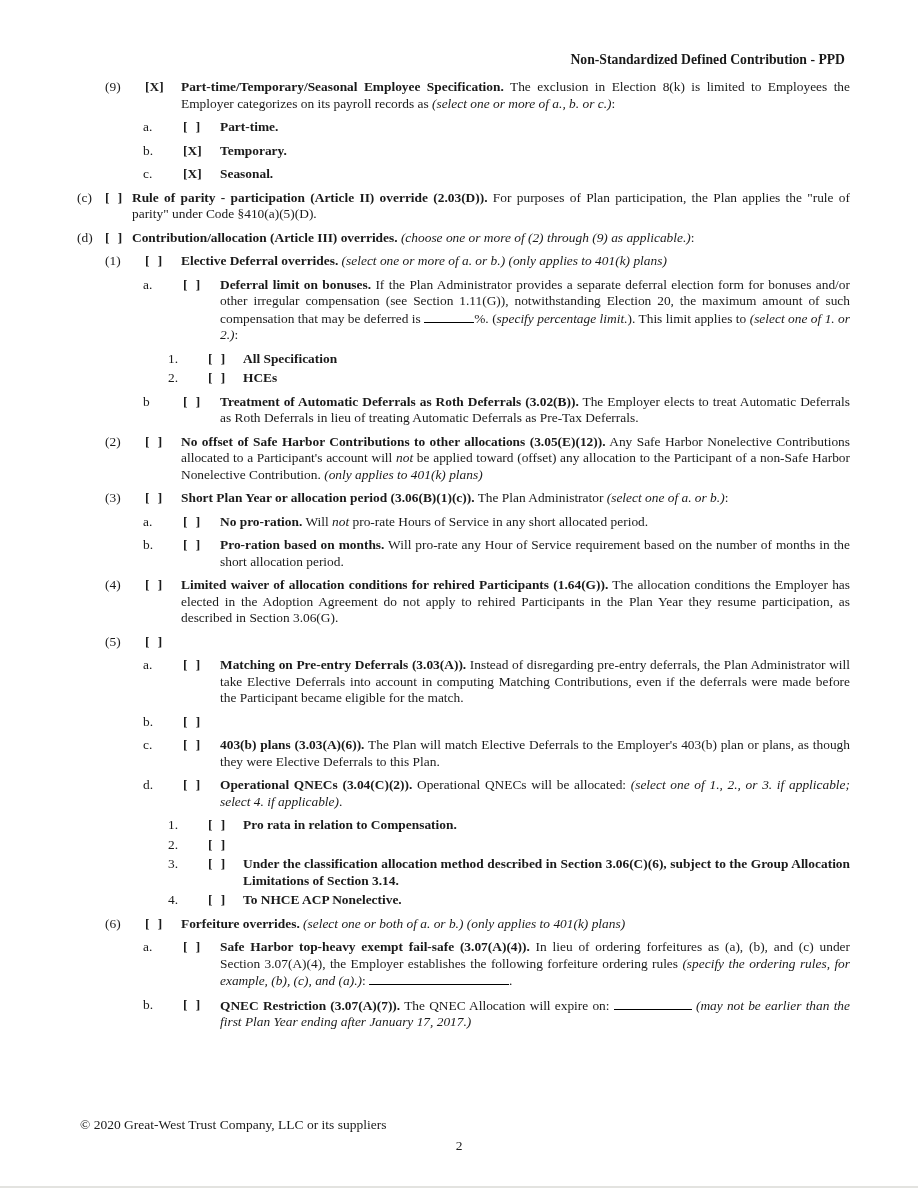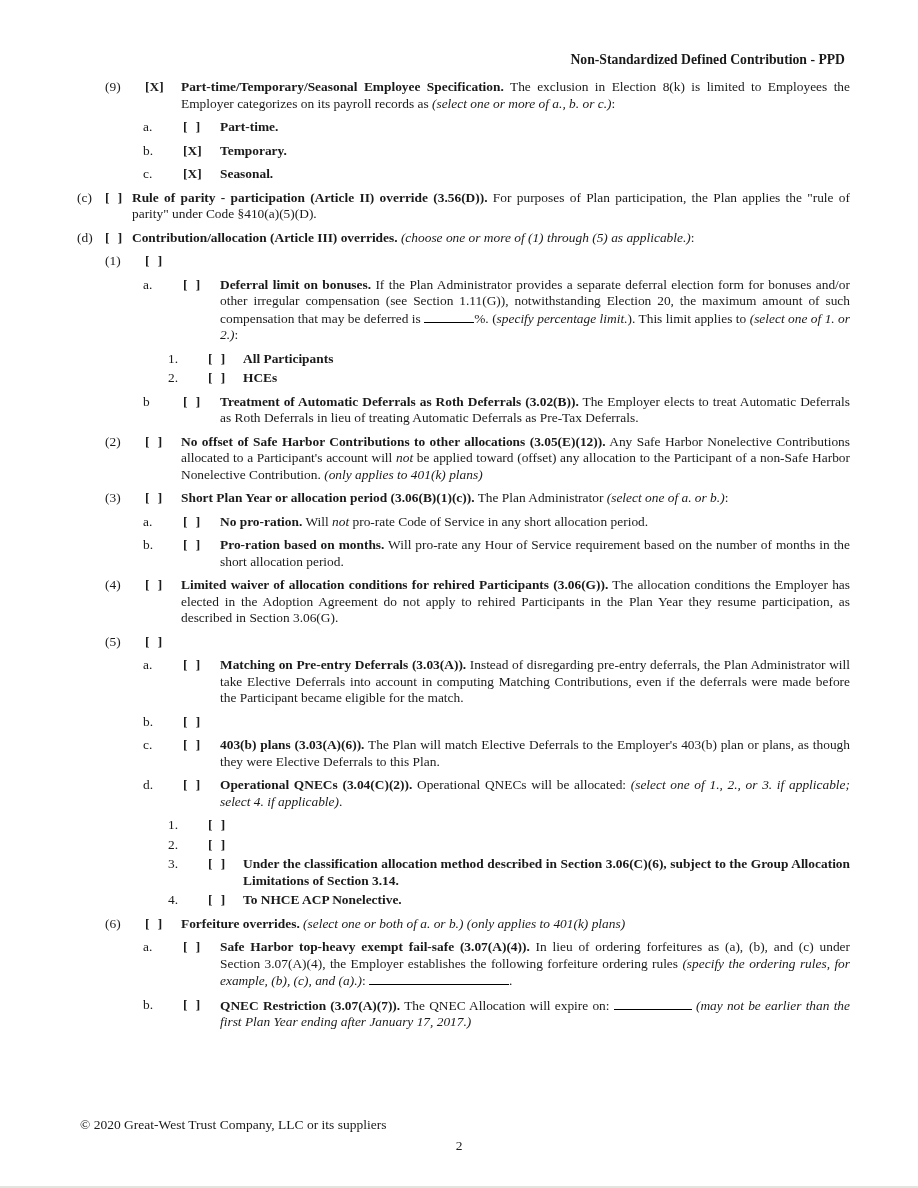--- a/index.html
+++ b/index.html
@@ -69,40 +69,41 @@
         <div class="txt"><span class="seg-b">Temporary.</span></div>
       </div>
       <div class="item" style="margin-left: 143px; width: 707px;">
         <span class="lbl" style="width: 40px;">c.</span>
         <span class="cb" style="width: 37px;">[X]</span>
         <div class="txt"><span class="seg-b">Seasonal.</span></div>
       </div>
       <div class="item" style="margin-left: 77px; width: 773px;">
         <span class="lbl" style="width: 28px;">(c)</span>
         <span class="cb" style="width: 27px;">[ ]</span>
-        <div class="txt"><span class="seg-b">Rule of parity - participation (Article II) override (3.56(D)).</span><span class="seg-n"> For purposes of Plan participation, the Plan applies the "rule of parity" under Code §410(a)(5)(D).</span></div>
+        <div class="txt"><span class="seg-b">Rule of parity - participation (Article II) override (2.03(D)).</span><span class="seg-n"> For purposes of Plan participation, the Plan applies the "rule of parity" under Code §410(a)(5)(D).</span></div>
       </div>
       <div class="item" style="margin-left: 77px; width: 773px;">
         <span class="lbl" style="width: 28px;">(d)</span>
         <span class="cb" style="width: 27px;">[ ]</span>
-        <div class="txt"><span class="seg-b">Contribution/allocation (Article III) overrides.</span><span class="seg-i"> (choose one or more of (1) through (5) as applicable.)</span><span class="seg-n">:</span></div>
+        <div class="txt"><span class="seg-b">Contribution/allocation (Article III) overrides.</span><span class="seg-i"> (choose one or more of (2) through (9) as applicable.)</span><span class="seg-n">:</span></div>
       </div>
       <div class="item" style="margin-left: 105px; width: 745px;">
         <span class="lbl" style="width: 40px;">(1)</span>
         <span class="cb" style="width: 36px;">[ ]</span>
+        <div class="txt"><span class="seg-b">Elective Deferral overrides.</span><span class="seg-i"> (select one or more of a. or b.) (only applies to 401(k) plans)</span></div>
       </div>
       <div class="item" style="margin-left: 143px; width: 707px;">
         <span class="lbl" style="width: 40px;">a.</span>
         <span class="cb" style="width: 37px;">[ ]</span>
         <div class="txt"><span class="seg-b">Deferral limit on bonuses.</span><span class="seg-n"> If the Plan Administrator provides a separate deferral election form for bonuses and/or other irregular compensation (see Section 1.11(G)), notwithstanding Election 20, the maximum amount of such compensation that may be deferred is </span><span class="blank" style="width: 50px;"></span><span class="seg-n">%. (</span><span class="seg-i">specify percentage limit.</span><span class="seg-n">). This limit applies to </span><span class="seg-i">(select one of 1. or 2.)</span><span class="seg-n">:</span></div>
       </div>
       <div class="item tight" style="margin-left: 168px; width: 682px;">
         <span class="lbl" style="width: 40px;">1.</span>
         <span class="cb" style="width: 35px;">[ ]</span>
-        <div class="txt"><span class="seg-b">All Participants</span></div>
+        <div class="txt"><span class="seg-b">All Specification</span></div>
       </div>
       <div class="item" style="margin-left: 168px; width: 682px;">
         <span class="lbl" style="width: 40px;">2.</span>
         <span class="cb" style="width: 35px;">[ ]</span>
         <div class="txt"><span class="seg-b">HCEs</span></div>
       </div>
       <div class="item" style="margin-left: 143px; width: 707px;">
         <span class="lbl" style="width: 40px;">b</span>
         <span class="cb" style="width: 37px;">[ ]</span>
         <div class="txt"><span class="seg-b">Treatment of Automatic Deferrals as Roth Deferrals (3.02(B)).</span><span class="seg-n"> The Employer elects to treat Automatic Deferrals as Roth Deferrals in lieu of treating Automatic Deferrals as Pre-Tax Deferrals.</span></div>
@@ -113,31 +114,31 @@
         <div class="txt"><span class="seg-b">No offset of Safe Harbor Contributions to other allocations (3.05(E)(12)).</span><span class="seg-n"> Any Safe Harbor Nonelective Contributions allocated to a Participant's account will </span><span class="seg-i">not</span><span class="seg-n"> be applied toward (offset) any allocation to the Participant of a non-Safe Harbor Nonelective Contribution. </span><span class="seg-i">(only applies to 401(k) plans)</span></div>
       </div>
       <div class="item" style="margin-left: 105px; width: 745px;">
         <span class="lbl" style="width: 40px;">(3)</span>
         <span class="cb" style="width: 36px;">[ ]</span>
         <div class="txt"><span class="seg-b">Short Plan Year or allocation period (3.06(B)(1)(c)).</span><span class="seg-n"> The Plan Administrator </span><span class="seg-i">(select one of a. or b.)</span><span class="seg-n">:</span></div>
       </div>
       <div class="item" style="margin-left: 143px; width: 707px;">
         <span class="lbl" style="width: 40px;">a.</span>
         <span class="cb" style="width: 37px;">[ ]</span>
-        <div class="txt"><span class="seg-b">No pro-ration.</span><span class="seg-n"> Will </span><span class="seg-i">not</span><span class="seg-n"> pro-rate Code of Service in any short allocation period.</span></div>
+        <div class="txt"><span class="seg-b">No pro-ration.</span><span class="seg-n"> Will </span><span class="seg-i">not</span><span class="seg-n"> pro-rate Hours of Service in any short allocated period.</span></div>
       </div>
       <div class="item" style="margin-left: 143px; width: 707px;">
         <span class="lbl" style="width: 40px;">b.</span>
         <span class="cb" style="width: 37px;">[ ]</span>
         <div class="txt"><span class="seg-b">Pro-ration based on months.</span><span class="seg-n"> Will pro-rate any Hour of Service requirement based on the number of months in the short allocation period.</span></div>
       </div>
       <div class="item" style="margin-left: 105px; width: 745px;">
         <span class="lbl" style="width: 40px;">(4)</span>
         <span class="cb" style="width: 36px;">[ ]</span>
-        <div class="txt"><span class="seg-b">Limited waiver of allocation conditions for rehired Participants (3.06(G)).</span><span class="seg-n"> The allocation conditions the Employer has elected in the Adoption Agreement do not apply to rehired Participants in the Plan Year they resume participation, as described in Section 3.06(G).</span></div>
+        <div class="txt"><span class="seg-b">Limited waiver of allocation conditions for rehired Participants (1.64(G)).</span><span class="seg-n"> The allocation conditions the Employer has elected in the Adoption Agreement do not apply to rehired Participants in the Plan Year they resume participation, as described in Section 3.06(G).</span></div>
       </div>
       <div class="item" style="margin-left: 105px; width: 745px;">
         <span class="lbl" style="width: 40px;">(5)</span>
         <span class="cb" style="width: 36px;">[ ]</span>
       </div>
       <div class="item" style="margin-left: 143px; width: 707px;">
         <span class="lbl" style="width: 40px;">a.</span>
         <span class="cb" style="width: 37px;">[ ]</span>
         <div class="txt"><span class="seg-b">Matching on Pre-entry Deferrals (3.03(A)).</span><span class="seg-n"> Instead of disregarding pre-entry deferrals, the Plan Administrator will take Elective Deferrals into account in computing Matching Contributions, even if the deferrals were made before the Participant became eligible for the match.</span></div>
       </div>
@@ -151,20 +152,21 @@
         <div class="txt"><span class="seg-b">403(b) plans (3.03(A)(6)).</span><span class="seg-n"> The Plan will match Elective Deferrals to the Employer's 403(b) plan or plans, as though they were Elective Deferrals to this Plan.</span></div>
       </div>
       <div class="item" style="margin-left: 143px; width: 707px;">
         <span class="lbl" style="width: 40px;">d.</span>
         <span class="cb" style="width: 37px;">[ ]</span>
         <div class="txt"><span class="seg-b">Operational QNECs (3.04(C)(2)).</span><span class="seg-n"> Operational QNECs will be allocated: </span><span class="seg-i">(select one of 1., 2., or 3. if applicable; select 4. if applicable)</span><span class="seg-n">.</span></div>
       </div>
       <div class="item tight" style="margin-left: 168px; width: 682px;">
         <span class="lbl" style="width: 40px;">1.</span>
         <span class="cb" style="width: 35px;">[ ]</span>
+        <div class="txt"><span class="seg-b">Pro rata in relation to Compensation.</span></div>
       </div>
       <div class="item tight" style="margin-left: 168px; width: 682px;">
         <span class="lbl" style="width: 40px;">2.</span>
         <span class="cb" style="width: 35px;">[ ]</span>
       </div>
       <div class="item tight" style="margin-left: 168px; width: 682px;">
         <span class="lbl" style="width: 40px;">3.</span>
         <span class="cb" style="width: 35px;">[ ]</span>
         <div class="txt"><span class="seg-b">Under the classification allocation method described in Section 3.06(C)(6), subject to the Group Allocation Limitations of Section 3.14.</span></div>
       </div>

